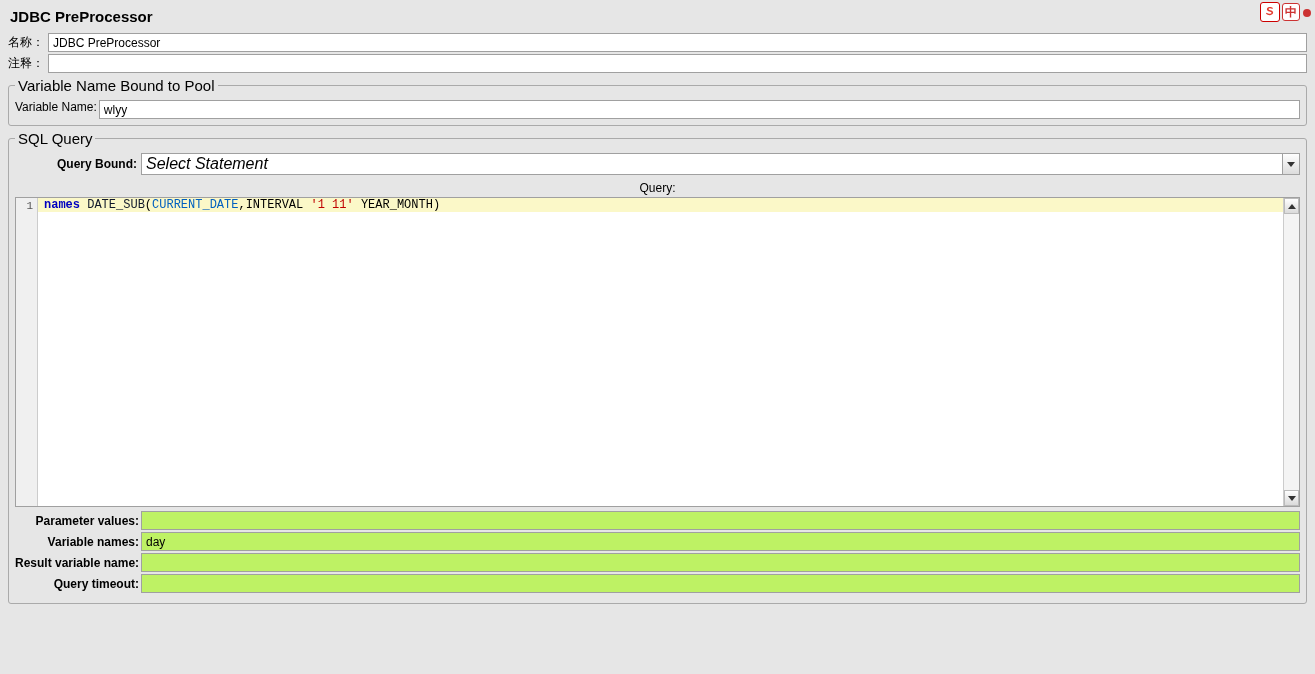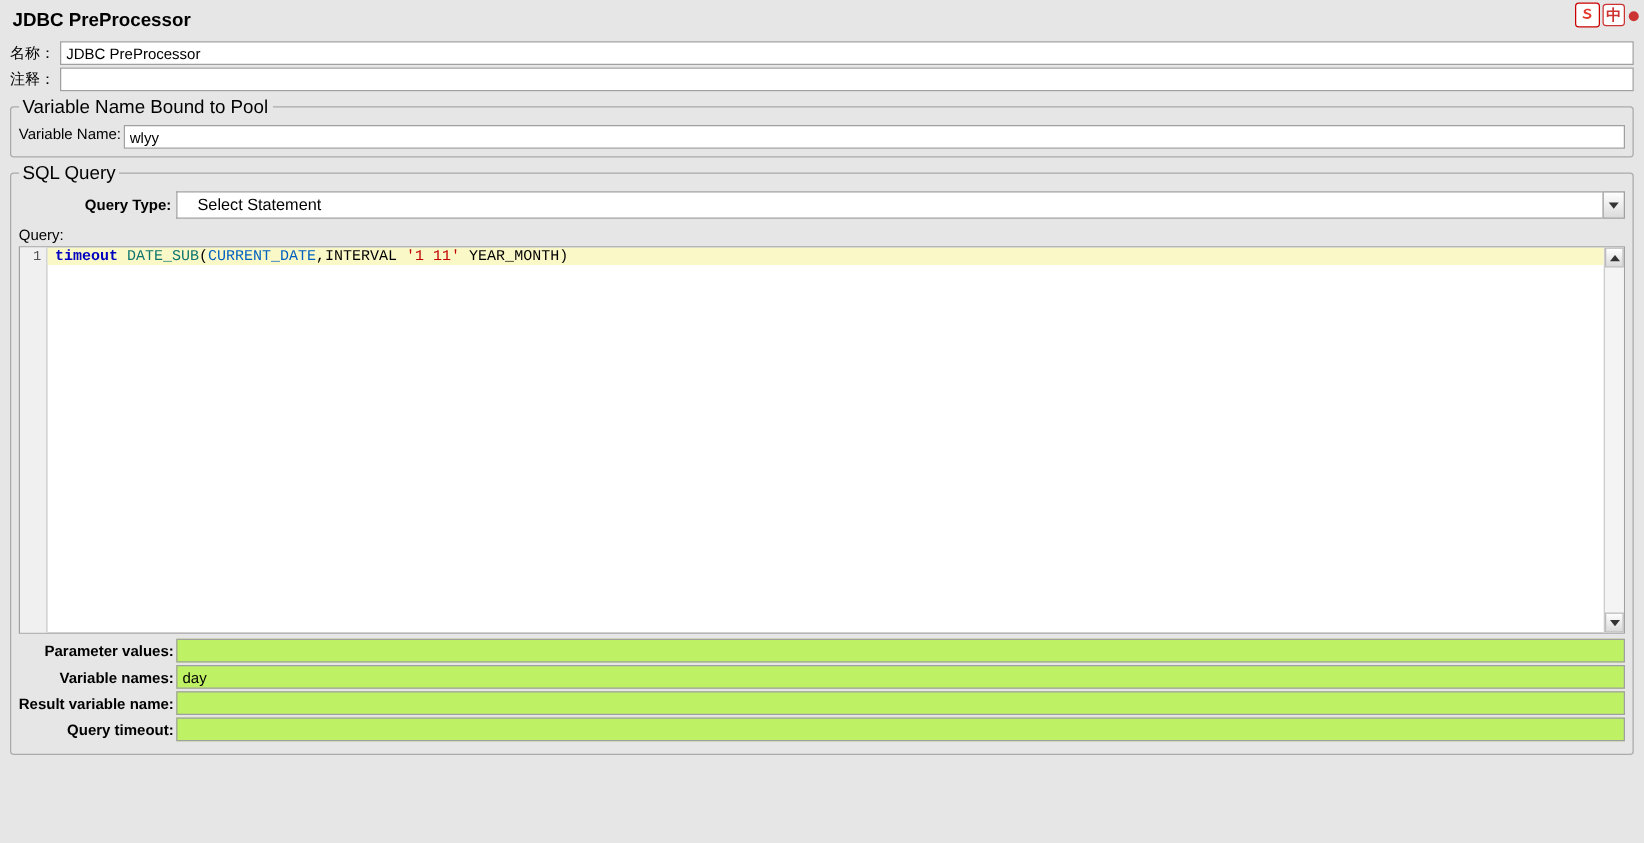--- a/index.html
+++ b/index.html
@@ -88,40 +88,42 @@
   .select-wrap {
     flex:1;
     display:flex;
     height:22px;
   }
   .select-text {
     flex:1;
     border:1px solid #a0a0a0;
     border-right:none;
     background:#fff;
-    padding:2px 16px;
-    font-size:13px;
+    padding:2px 4px;
+    font-size:16px;
     line-height:16px;
+    font-style:italic;
   }
   .select-btn {
     width:18px;
     border:1px solid #a0a0a0;
     background:linear-gradient(#fefefe,#dcdcdc);
     display:flex;align-items:center;justify-content:center;
     cursor:pointer;
   }
   .select-btn::after {
     content:"";
     border-left:4px solid transparent;
     border-right:4px solid transparent;
     border-top:5px solid #333;
   }
   .query-type-row { display:flex; align-items:center; margin-bottom:4px; }
   .query-type-label { width:126px; text-align:right; padding-right:4px; font-weight:bold; }
   .query-label-center {
+    text-align:center;
     font-size:12px;
     padding:2px 0 2px 0;
   }
   .editor-wrap {
     display:flex;
     border:1px solid #a0a0a0;
     height:310px;
     background:#fff;
     position:relative;
   }
@@ -144,21 +146,21 @@
     overflow:hidden;
     position:relative;
   }
   .code-line {
     background:#fbf8c8;
     padding: 0 6px;
     height:14px;
     white-space:pre;
   }
   .kw-select { color:#0000c0; font-weight:bold; }
-  .kw-func { color:#0f766e; }
+  .kw-func { color:#0f172a; }
   .kw-ident { color:#0060c0; }
   .kw-str { color:#c00000; }
   .kw-plain { color:#000; }
   .scroll-btns {
     width:16px;
     display:flex;
     flex-direction:column;
     justify-content:space-between;
     border-left:1px solid #ccc;
     background:#f4f4f4;
@@ -221,35 +223,35 @@
     <div class="inline-row">
       <div class="inline-label">Variable Name:</div>
       <input class="form-input" value="wlyy" style="">
     </div>
   </fieldset>
 
   <fieldset style="padding-bottom:8px;">
     <legend>SQL Query</legend>
 
     <div class="query-type-row">
-      <div class="query-type-label">Query Type:</div>
+      <div class="query-type-label">Query Bound:</div>
       <div class="select-wrap">
         <div class="select-text">Select Statement</div>
         <div class="select-btn"></div>
       </div>
     </div>
 
     <div class="query-label-center">Query:</div>
 
     <div class="editor-wrap">
       <div class="gutter" id="gutter">
           <div>1</div>
         </div>
       <div class="code">
-        <div class="code-line" id="codeline"><span class="kw-select">timeout</span><span class="kw-plain"> </span><span class="kw-func">DATE_SUB</span><span class="kw-plain">(</span><span class="kw-ident">CURRENT_DATE</span><span class="kw-plain">,INTERVAL </span><span class="kw-str">'1 11'</span><span class="kw-plain"> YEAR_MONTH)</span></div>
+        <div class="code-line" id="codeline"><span class="kw-select">names</span><span class="kw-plain"> </span><span class="kw-func">DATE_SUB</span><span class="kw-plain">(</span><span class="kw-ident">CURRENT_DATE</span><span class="kw-plain">,INTERVAL </span><span class="kw-str">'1 11'</span><span class="kw-plain"> YEAR_MONTH)</span></div>
       </div>
       <div class="scroll-btns">
         <div class="scroll-btn up"></div>
         <div class="scroll-btn down"></div>
       </div>
     </div>
 
     <div class="param-section">
       <div class="param-row">
         <div class="param-label">Parameter values:</div>

